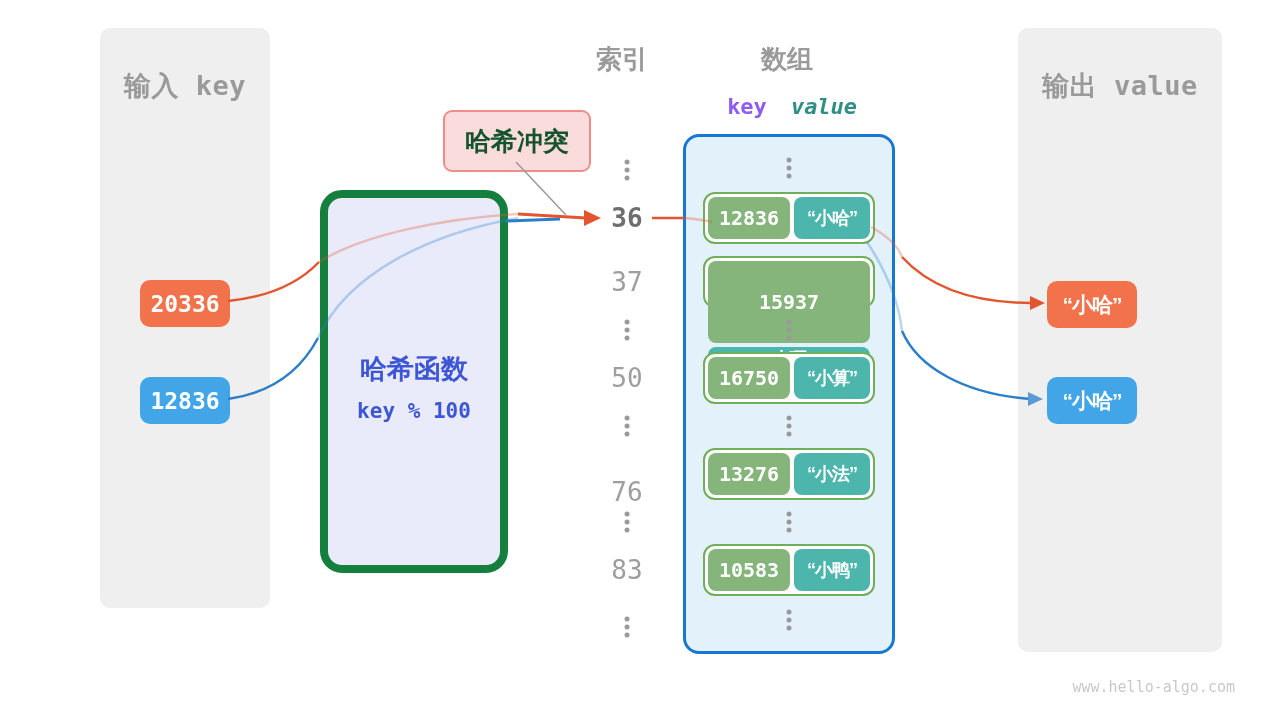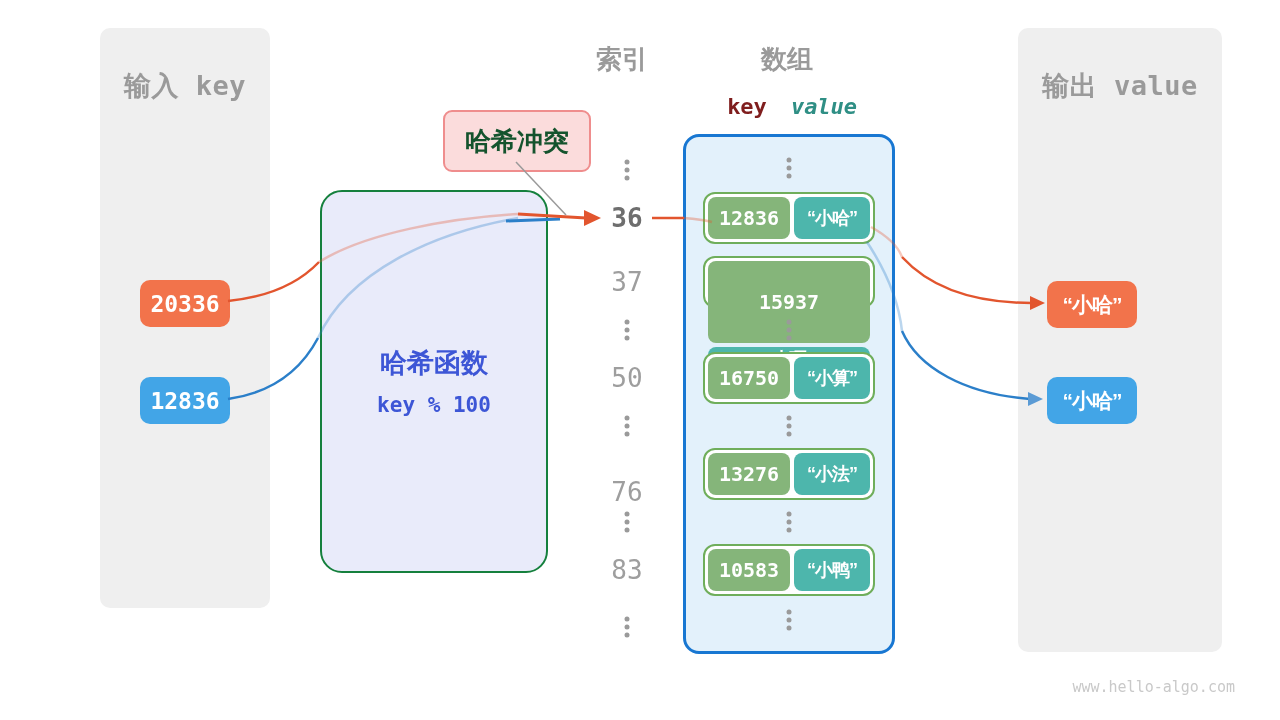--- a/index.html
+++ b/index.html
@@ -39,23 +39,23 @@
     font-family: "DejaVu Sans Mono", "Liberation Mono", monospace, sans-serif;
     font-size: 23px;
     font-weight: bold;
   }
   .orange-box { background: #f2734b; }
   .blue-box   { background: #42a5e7; }
   .val-text   { font-family: "Liberation Sans", "DejaVu Sans", sans-serif; font-size: 21px; letter-spacing: -1px;}
 
   
   .hash-box {
-    left: 320px; top: 190px; width: 228px; height: 383px;
+    left: 320px; top: 190px; width: 188px; height: 383px;
     background: #e9ebfa;
-    border: 2px solid #15803d;
+    border: 8px solid #15803d;
     border-radius: 22px;
     box-sizing: border-box;
   }
   .hash-title {
     position: absolute; left: 0; right: 0; top: 153px;
     text-align: center;
     font-size: 27px; font-weight: 600;
     color: #3d56d6;
   }
   .hash-formula {
@@ -86,21 +86,21 @@
     color: #9a9a9a;
     white-space: nowrap;
   }
   .kv-header {
     position: absolute;
     transform: translate(-50%, -50%);
     font-family: "DejaVu Sans Mono", "Liberation Mono", monospace, sans-serif;
     font-size: 22px; font-weight: bold;
     white-space: nowrap;
   }
-  .key-header   { color: #7f1d1d; }
+  .key-header   { color: #8b5cf6; }
   .value-header { color: #2f8f85; }
 
   
   .index-num {
     position: absolute;
     transform: translate(-50%, -50%);
     font-family: "DejaVu Sans Mono", "Liberation Mono", monospace, sans-serif;
     font-size: 26px;
     color: #9e9e9e;
     white-space: nowrap;

